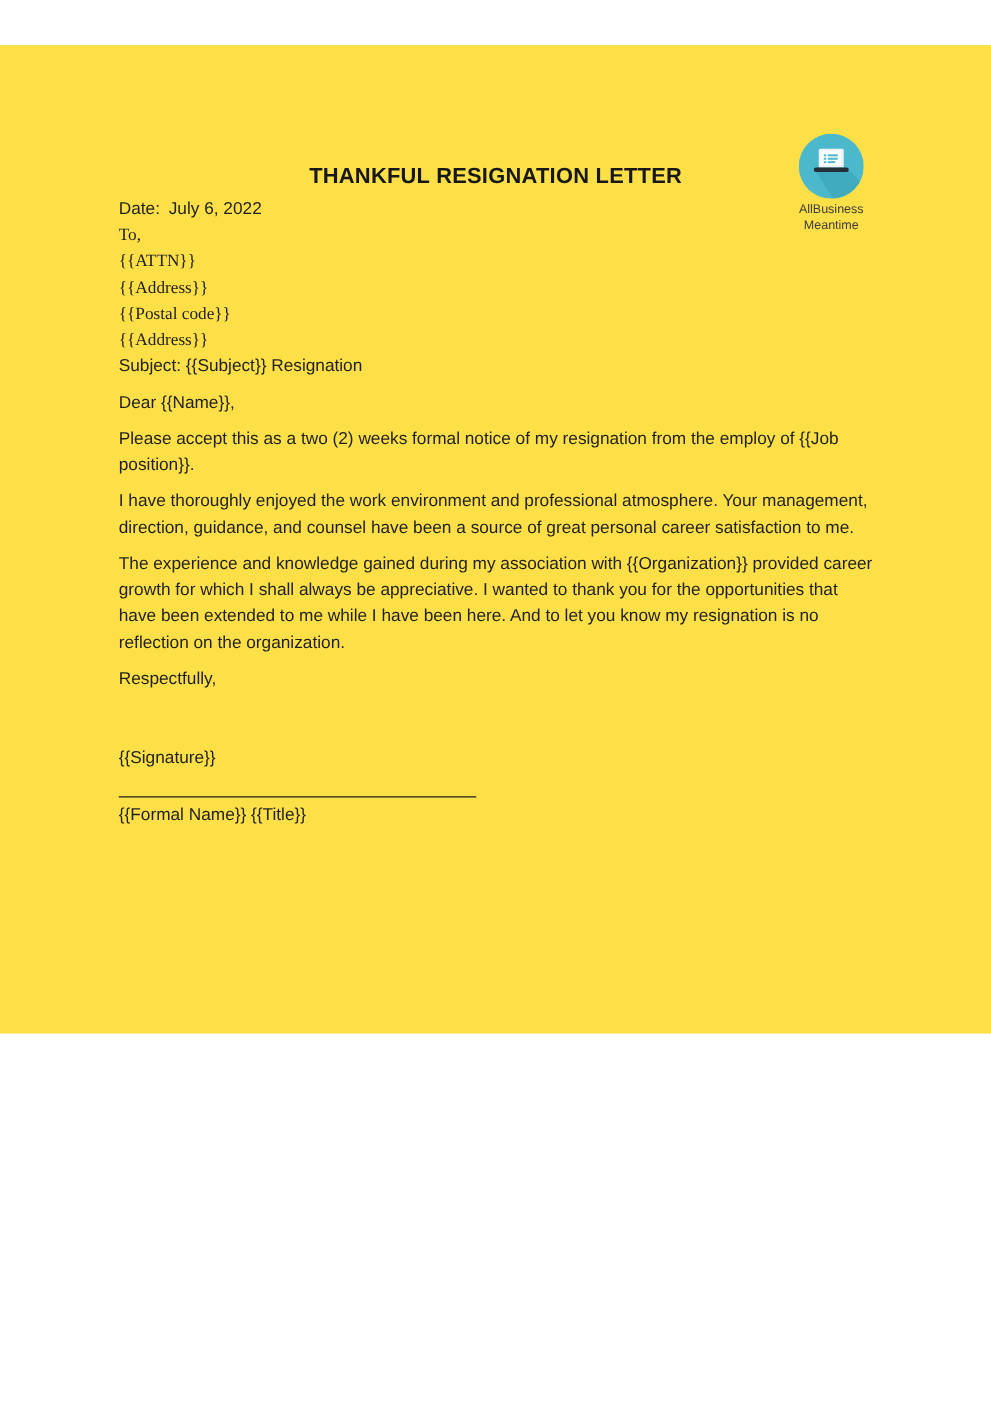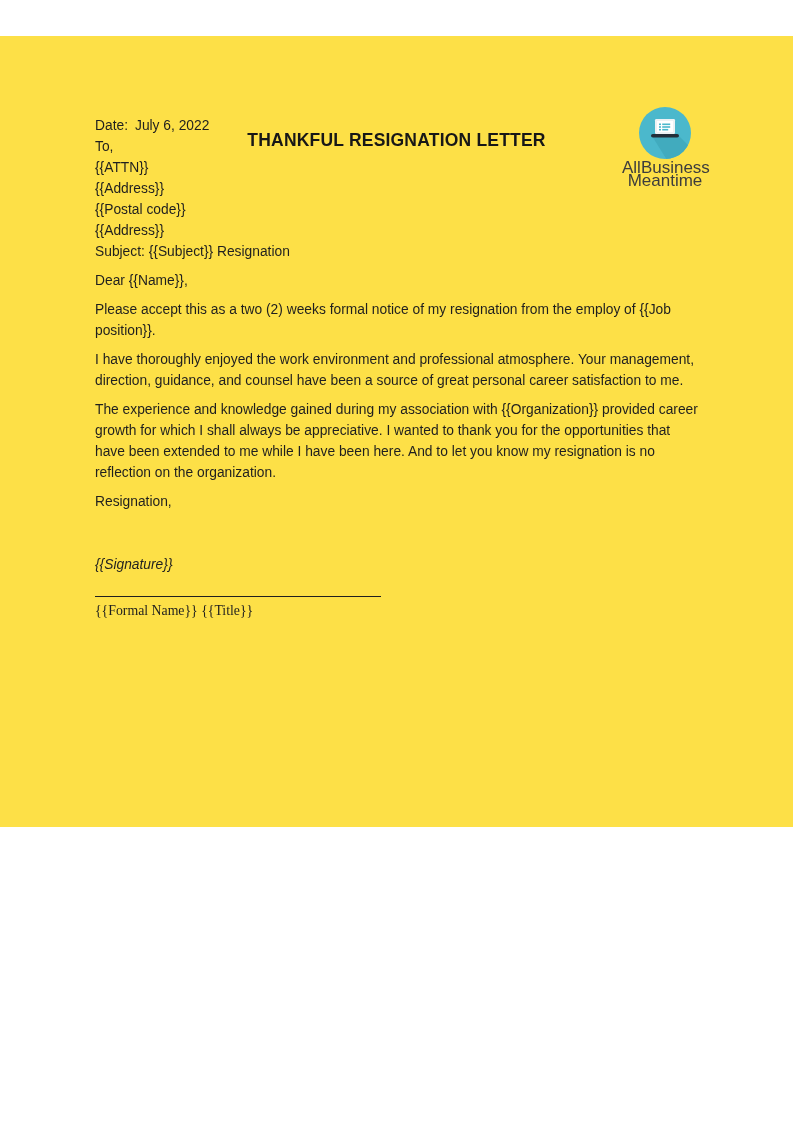--- a/index.html
+++ b/index.html
@@ -38,50 +38,50 @@
     text-align: center;
   }
   .logo-circle {
     width: 52px;
     height: 52px;
     margin: 0 auto;
   }
   .logo-circle svg { display: block; width: 52px; height: 52px; }
   .logo-text {
     margin-top: 2px;
-    font-size: 17px;
+    font-size: 10px;
     line-height: 13px;
     color: #3d3d3d;
   }
 
   
   .content {
     position: absolute;
     top: 0;
     left: 95px;
     width: 606px;
-    padding-top: 79px;
+    padding-top: 120px;
     font-size: 13.8px;
     line-height: 21px;
   }
   .content p, .content div { margin: 0; }
   .date-value { margin-left: 7px; }
-  .address { margin-top: 40px; }
+  .address { margin-top: 40px; font-family: Liberation Serif, serif; }
   .subject { margin-top: 27px; }
   .greeting { margin-top: 28px; }
   .para { margin-top: 8px !important; }
   .closing { margin-top: 8px !important; }
-  .signature { margin-top: 42px !important; font-style: italic; }
+  .signature { margin-top: 42px !important; }
   .sig-line {
     margin-top: 21px !important;
     width: 286px;
     height: 3px;
     border-top: 1px solid #1f1f1f;
   }
-  .formal { margin-top: 0; font-family: Liberation Serif, serif; }
+  .formal { margin-top: 0; }
 
   
   .footer {
     position: absolute;
     top: 1060px;
     left: 0;
     width: 100%;
     text-align: right;
     font-size: 11px;
     color: #1f1f1f;
@@ -136,21 +136,21 @@
     </div>
 
     <div class="subject">Subject: {{Subject}} Resignation</div>
 
     <div class="greeting para">Dear {{Name}},</div>
 
     <p class="para">Please accept this as a two (2) weeks formal notice of my resignation from the employ of {{Job position}}.</p>
     <p class="para">I have thoroughly enjoyed the work environment and professional atmosphere. Your management, direction, guidance, and counsel have been a source of great personal career satisfaction to me.</p>
     <p class="para">The experience and knowledge gained during my association with {{Organization}} provided career growth for which I shall always be appreciative. I wanted to thank you for the opportunities that have been extended to me while I have been here. And to let you know my resignation is no reflection on the organization.</p>
 
-    <div class="closing">Resignation,</div>
+    <div class="closing">Respectfully,</div>
 
     <div class="signature">{{Signature}}</div>
 
     <div class="sig-line"></div>
 
     <div class="formal">{{Formal Name}} {{Title}}</div>
 
   </div>
 
   <div class="footer">Page 1 of 3</div>

